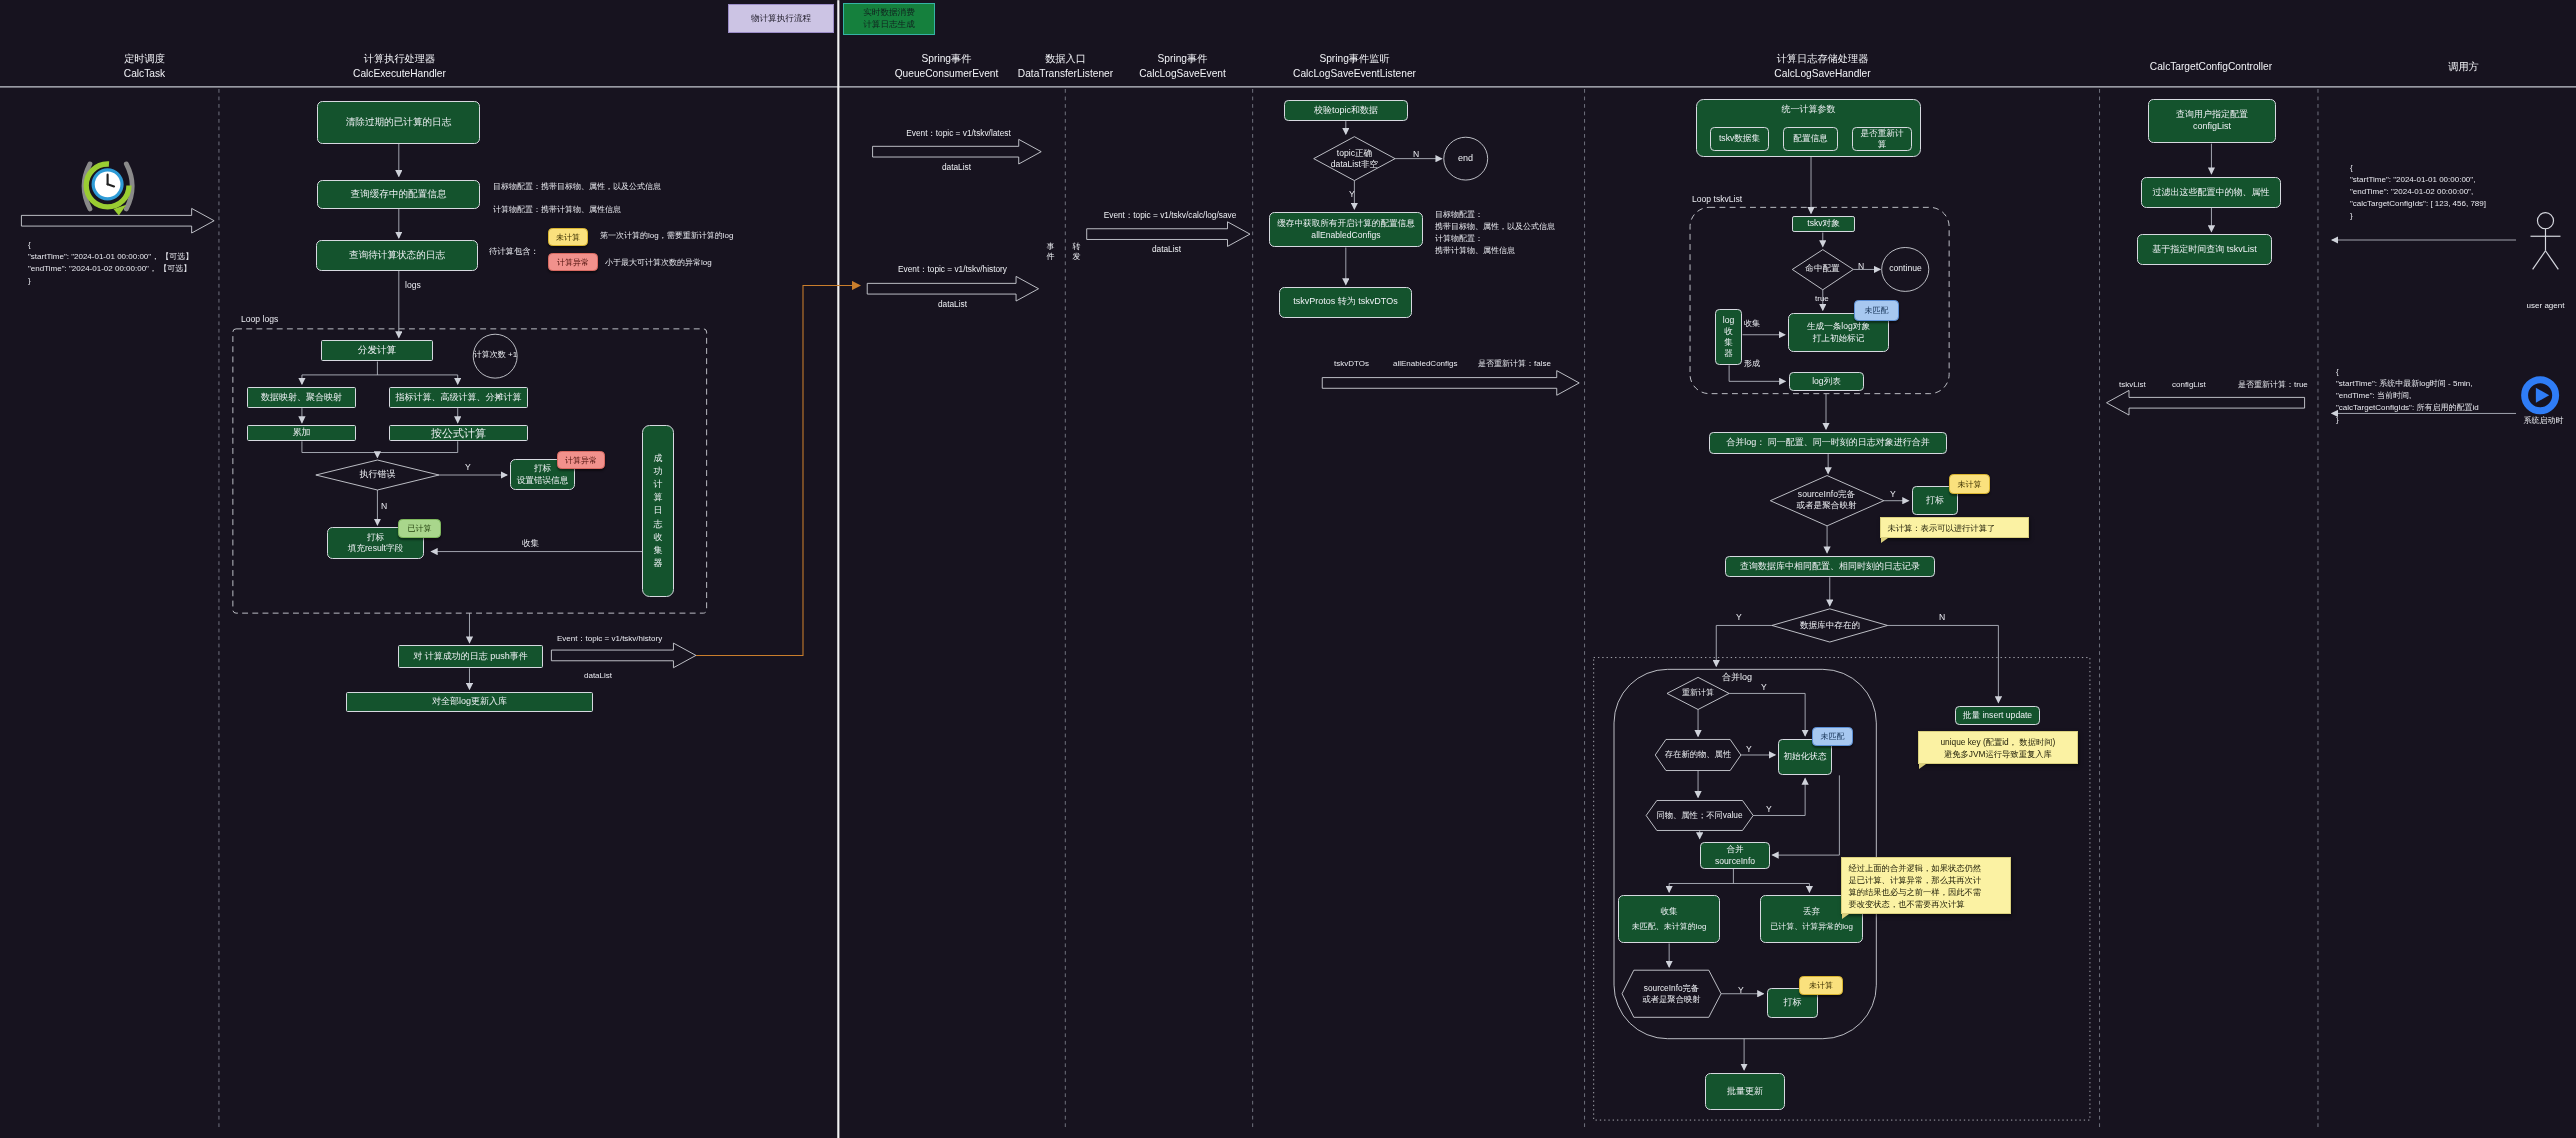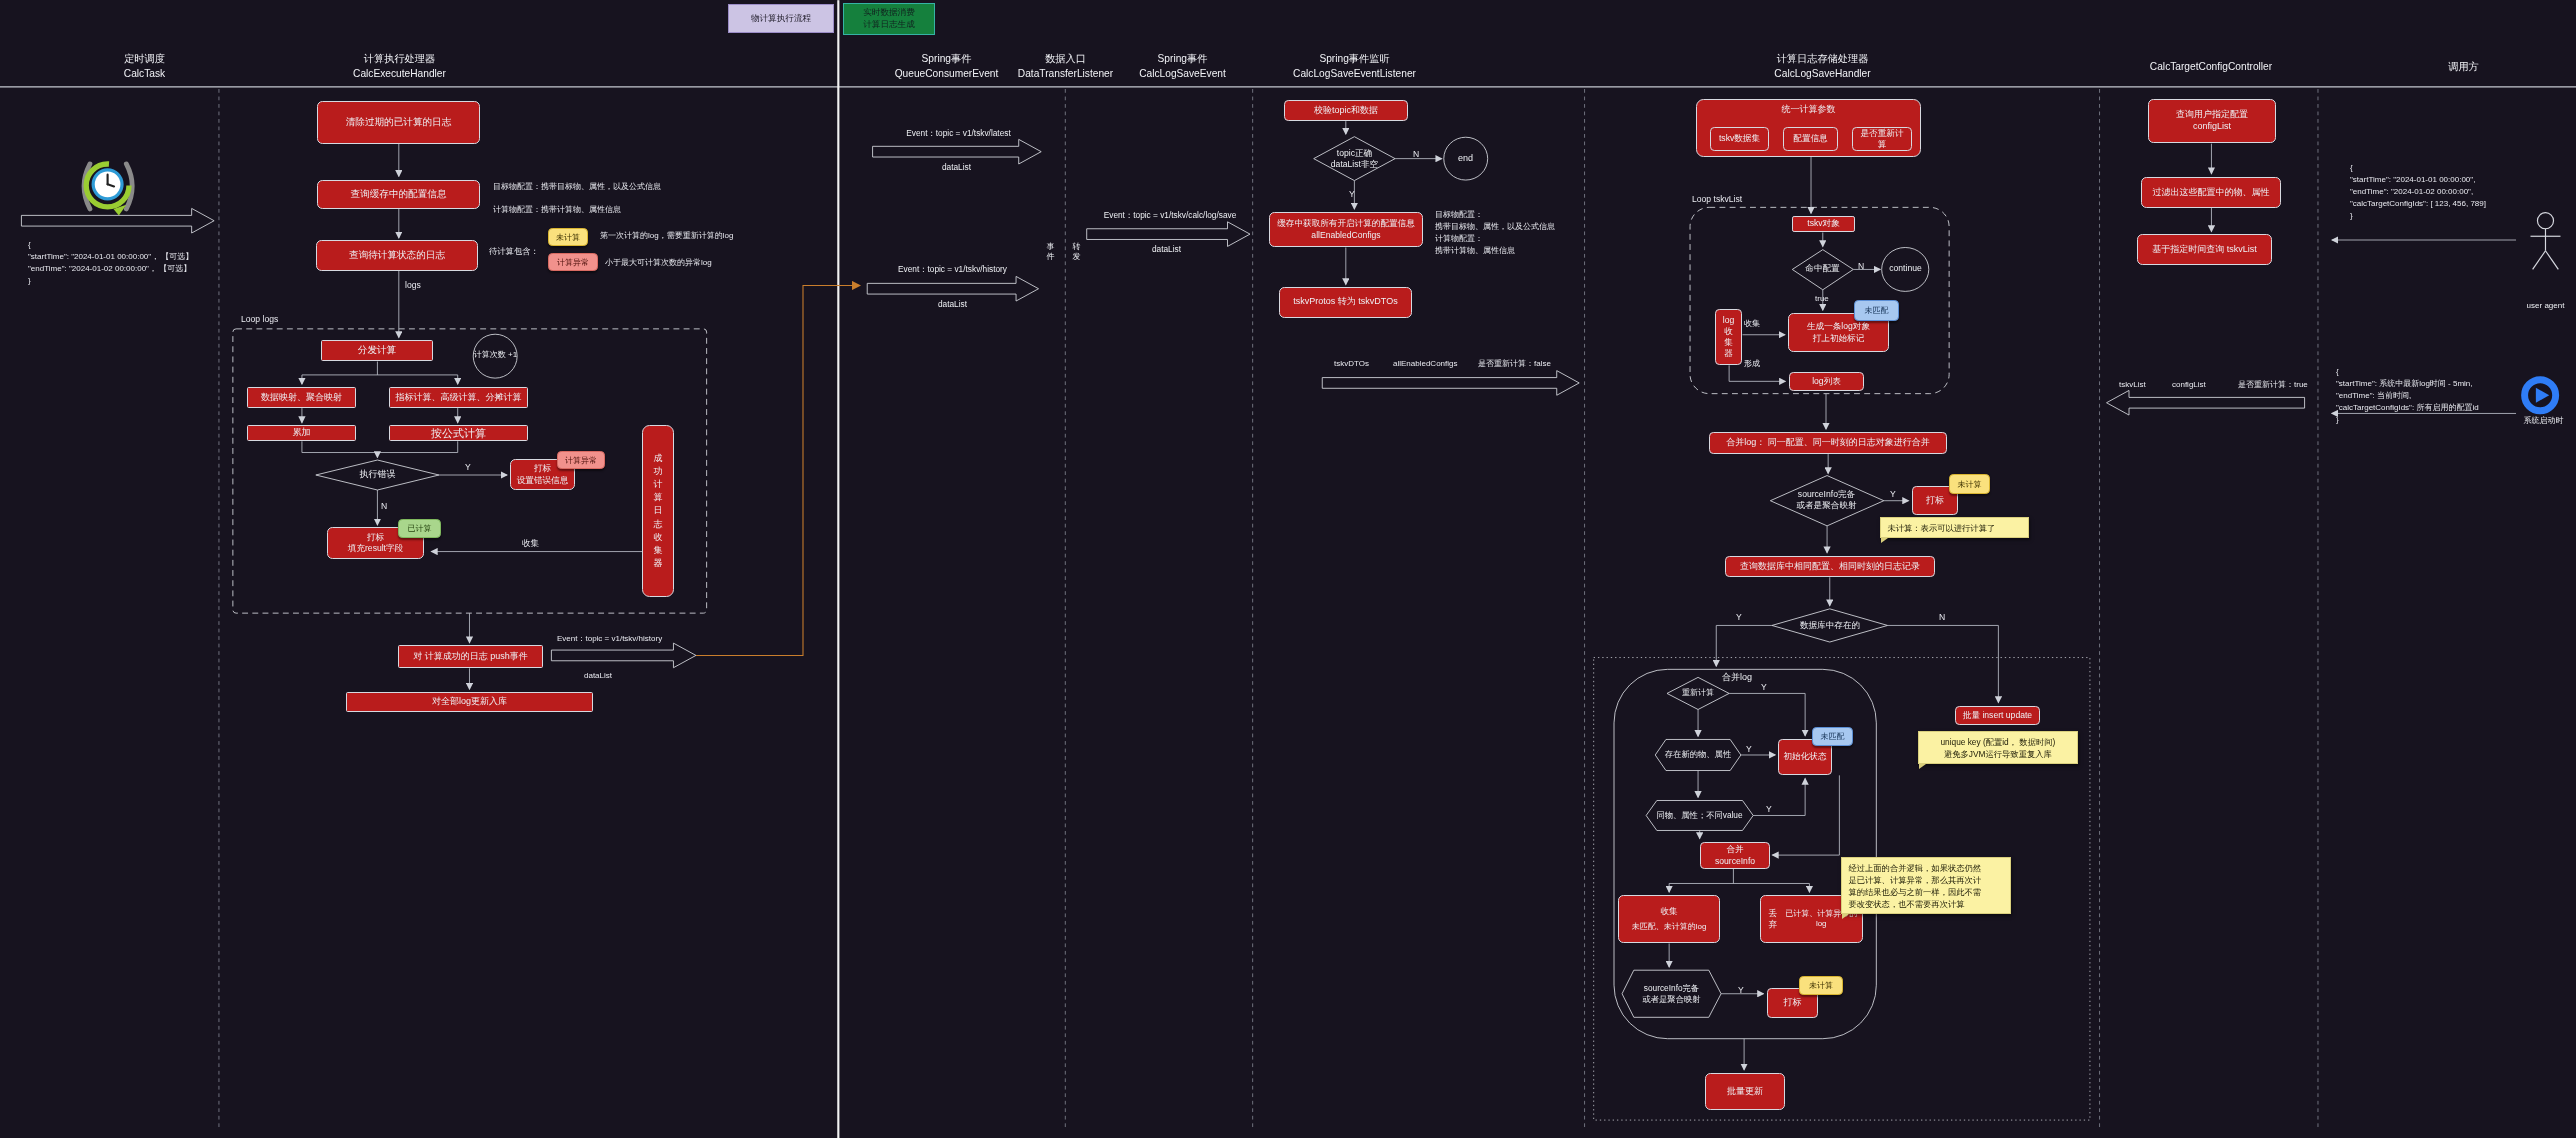--- a/index.html
+++ b/index.html
@@ -1,20 +1,20 @@
 <!DOCTYPE html>
 <html style="font-size:8.6px"><head>
 <meta charset="utf-8">
 <style>
   html,body{margin:0;padding:0;background:#17131f;}
   .canvas{position:relative;width:2576px;height:1139px;background:#17131f;overflow:hidden;
           font-family:"Liberation Sans","DejaVu Sans",sans-serif;color:#eef0f4;}
   .abs{position:absolute;box-sizing:border-box;}
   .node{position:absolute;box-sizing:border-box;border:0.9px solid #d7d9e0;border-radius:5.4px;
-        background:#b91c1c;color:#eef0f4;display:flex;align-items:center;justify-content:center;
+        background:#14532d;color:#eef0f4;display:flex;align-items:center;justify-content:center;
         text-align:center;font-size:9.6px;line-height:1.3;padding:2.1px 4.3px;}
   .sq{border-radius:1.6px;}
   .prl{white-space:pre-line;}
   .pre{white-space:pre;}
   .ovl{position:absolute;box-sizing:border-box;display:flex;align-items:center;justify-content:center;
        text-align:center;color:#eef0f4;font-size:9px;line-height:1.3;white-space:pre-line;pointer-events:none;}
   .lbl{position:absolute;color:#e9eaf0;font-size:8.6px;line-height:1.45;}
   .note{position:absolute;color:#e9eaf0;font-size:8px;line-height:1.5;white-space:pre-line;}
   .badge{position:absolute;box-sizing:border-box;display:flex;align-items:center;justify-content:center;
          font-size:8px;border-radius:4.3px;border:0.8px solid;padding:1.1px 3.2px;
@@ -347,21 +347,21 @@
   <div class="node" style="left:1778px;top:739px;width:54px;height:36px;border-radius:4.3px;font-size:8.6px;">初始化状态</div>
   <div class="badge b-blue" style="left:1812px;top:727px;width:41px;height:19px;">未匹配</div>
   <div class="ovl" style="left:1646px;top:800px;width:107px;height:30px;font-size:8.3px;">同物、属性；不同value</div>
   <div class="lbl" style="left:1766px;top:803px;">Y</div>
   <div class="node" style="left:1700px;top:842px;width:70px;height:27px;border-radius:4.3px;font-size:8.6px;">合并 sourceInfo</div>
 
   <div class="node" style="left:1618px;top:895px;width:102px;height:48px;flex-direction:column;gap:4.3px;font-size:8.6px;">
     <div>收集</div>
     <div style="font-size:8px;">未匹配、未计算的log</div>
   </div>
-  <div class="node" style="left:1760px;top:895px;width:103px;height:48px;flex-direction:row;gap:4.3px;font-size:8.6px;">
+  <div class="node" style="left:1760px;top:895px;width:103px;height:48px;flex-direction:column;gap:4.3px;font-size:8.6px;">
     <div>丢弃</div>
     <div style="font-size:8px;">已计算、计算异常的log</div>
   </div>
 
   <div class="ovl" style="left:1622px;top:970px;width:99px;height:47px;font-size:8.3px;">sourceInfo完备
 或者是聚合映射</div>
   <div class="lbl" style="left:1738px;top:984px;">Y</div>
   <div class="node" style="left:1767px;top:988px;width:51px;height:30px;border-radius:4.3px;font-size:9px;">打标</div>
   <div class="badge b-yellow" style="left:1799px;top:976px;width:44px;height:19px;">未计算</div>
 

